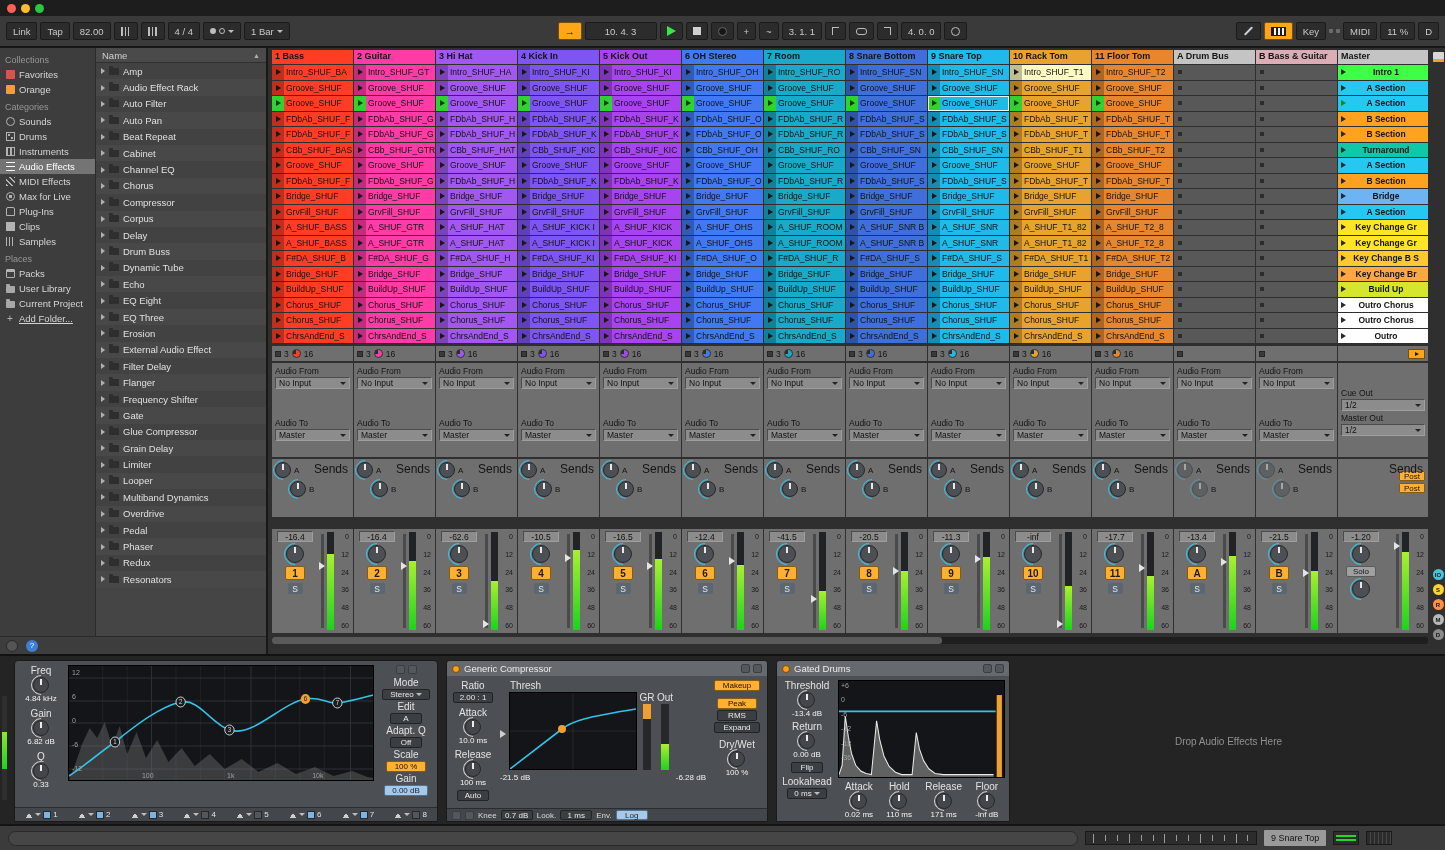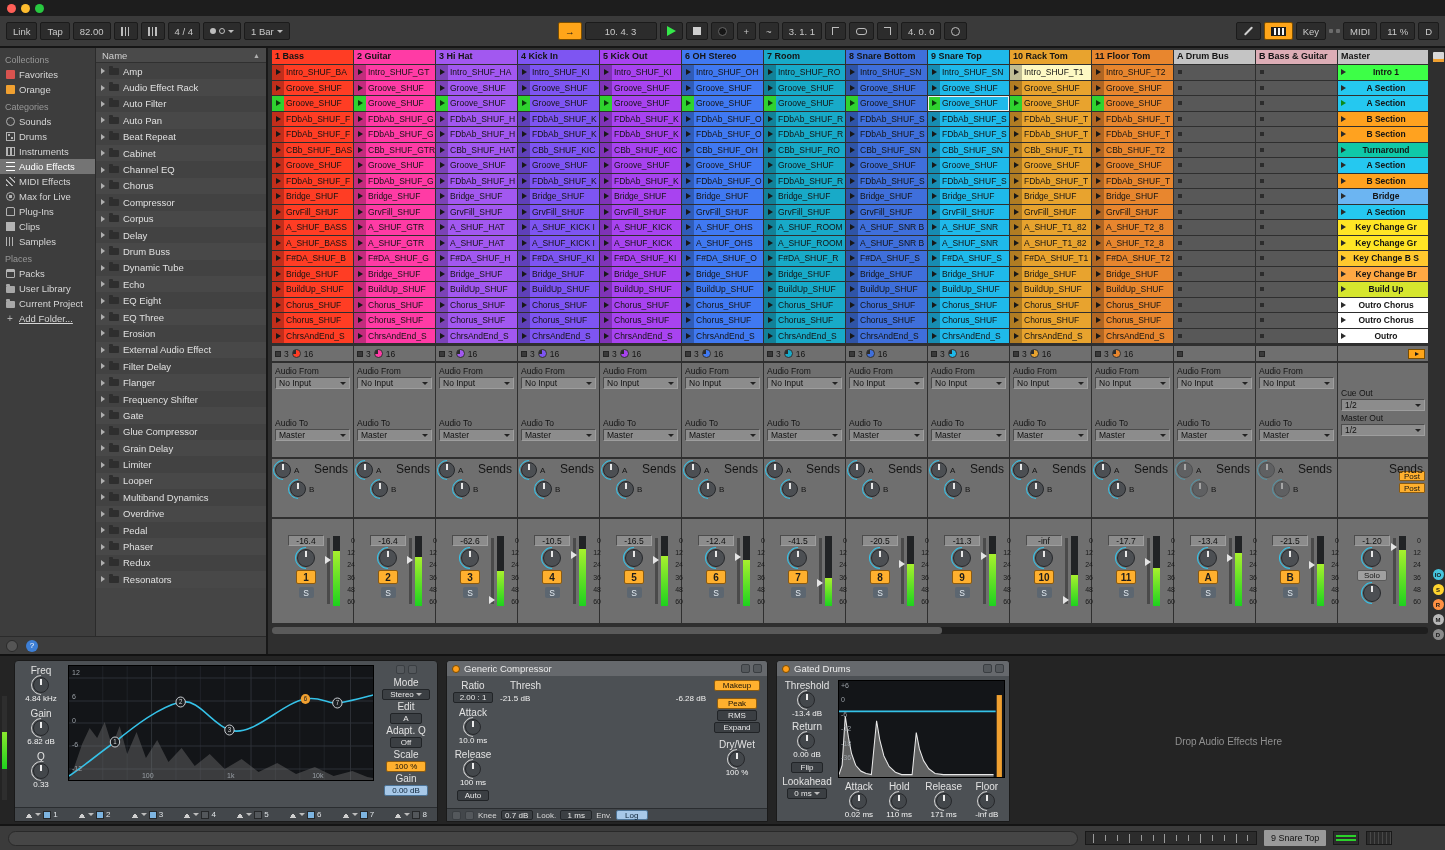--- a/index.html
+++ b/index.html
@@ -110,21 +110,21 @@
 .sends{height:58px;background:#6f6f6f;margin-top:2px;position:relative;padding:3px}
 .sends-label{position:absolute;top:3px;right:5px;font-size:12px;color:#141414}
 .sendrow{display:flex;align-items:center;gap:3px;margin-bottom:3px}
 .sendrow.indent{margin-left:15px}
 .sendletter{font-size:8px;color:#141414}
 .knob{position:relative;width:16px;height:16px;border-radius:50%;background:#4c4f53;border:1px solid #26282b;display:inline-block;flex:none}
 .knob::after{content:"";position:absolute;left:50%;top:1px;width:2px;height:6px;background:#e8e8e8;transform:translateX(-50%)}
 .knob .arc{position:absolute;inset:-3px;border-radius:50%;border:1.5px solid transparent;border-top-color:#35c2e8;border-left-color:#35c2e8;transform:rotate(-45deg)}
 .knob.dim{opacity:.45}
 .panknob{width:18px;height:18px}
-.mixer{height:104px;background:#6f6f6f;margin-top:2px;display:flex;padding:16px}
+.mixer{height:104px;background:#6f6f6f;margin-top:12px;display:flex;padding:2px}
 .mixl{width:42px;display:flex;flex-direction:column;align-items:center;gap:3px}
 .valbox{width:36px;height:11px;background:#8c8c8c;border:1px solid;border-color:#4c4c4c #9e9e9e #9e9e9e #4c4c4c;font-size:8.5px;color:#111;text-align:center;line-height:10px}
 .numbtn{width:20px;height:14px;background:#ffb02e;border:1px solid #8a5a10;border-radius:2px;font-size:10px;font-weight:bold;color:#1c1c1c;display:flex;align-items:center;justify-content:center}
 .sbtn{width:15px;height:11px;background:#5c6670;border-radius:2px;color:#e3eaf0;font-size:8.5px;display:flex;align-items:center;justify-content:center}
 .solobox{width:30px;height:11px;background:#a0a0a0;border:1px solid #5a5a5a;border-radius:2px;color:#161616;font-size:8px;display:flex;align-items:center;justify-content:center}
 .mixr{flex:1;display:flex;justify-content:flex-end;gap:1px;padding:1px 1px 1px 0;position:relative}
 .fadercol{width:8px;position:relative}
 .ftrack{position:absolute;left:3px;top:2px;bottom:2px;width:3px;background:#4a4a4a}
 .fhandle{position:absolute;left:1px;width:0;height:0;border-left:6px solid #e4e4e4;border-top:4px solid transparent;border-bottom:4px solid transparent}
 .meter{width:7px;background:#212325;position:relative;overflow:hidden}
@@ -3475,20 +3475,45 @@
         <span class="pval">10.0 ms</span>
         <span class="plabel" style="margin-top:3px">Release</span>
         <span class="dknob">
             <span class="arc"></span>
           </span>
         <span class="pval">100 ms</span>
         <div class="pbox" style="width:30px;margin-top:2px">Auto</div>
       </div>
       <div class="pcol" style="flex:1;align-items:stretch">
         <span class="plabel" style="align-self:flex-start;margin-left:10px">Thresh</span>
+        <div class="comp-disp-row">
+          <div class="vslider">
+              <span class="fhandle" style="top:38px"></span>
+            </div>
+          <div class="display" style="width:128px;height:78px">
+            <svg width="100%" height="100%" viewBox="0 0 126 76" preserveAspectRatio="none">
+              <line x1="0" y1="38" x2="126" y2="38" stroke="#24282c"></line>
+                <line x1="63" y1="0" x2="63" y2="76" stroke="#24282c"></line>
+              <path d="M0,76 L52,36 C62,28 76,24 126,16" fill="none" stroke="#35c2e8" stroke-width="1.6"></path>
+              <circle cx="52" cy="36" r="4" fill="#f0a030"></circle>
+            </svg>
+          </div>
+          <div class="pcol" style="width:14px">
+            <span class="plabel">GR</span>
+            <div class="cmeter">
+                <div class="grfill"></div>
+              </div>
+          </div>
+          <div class="pcol" style="width:16px">
+            <span class="plabel">Out</span>
+            <div class="cmeter">
+                <div class="outfill"></div>
+              </div>
+          </div>
+        </div>
         <div class="compvals">
           <span>-21.5 dB</span>
           <span>-6.28 dB</span>
         </div>
       </div>
       <div class="pcol" style="width:52px">
         <div class="pbox amber-b" style="width:46px">Makeup</div>
         <div class="pbox amber-b" style="width:40px;margin-top:6px">Peak</div>
         <div class="pbox" style="width:40px">RMS</div>
         <div class="pbox" style="width:46px">Expand</div>

